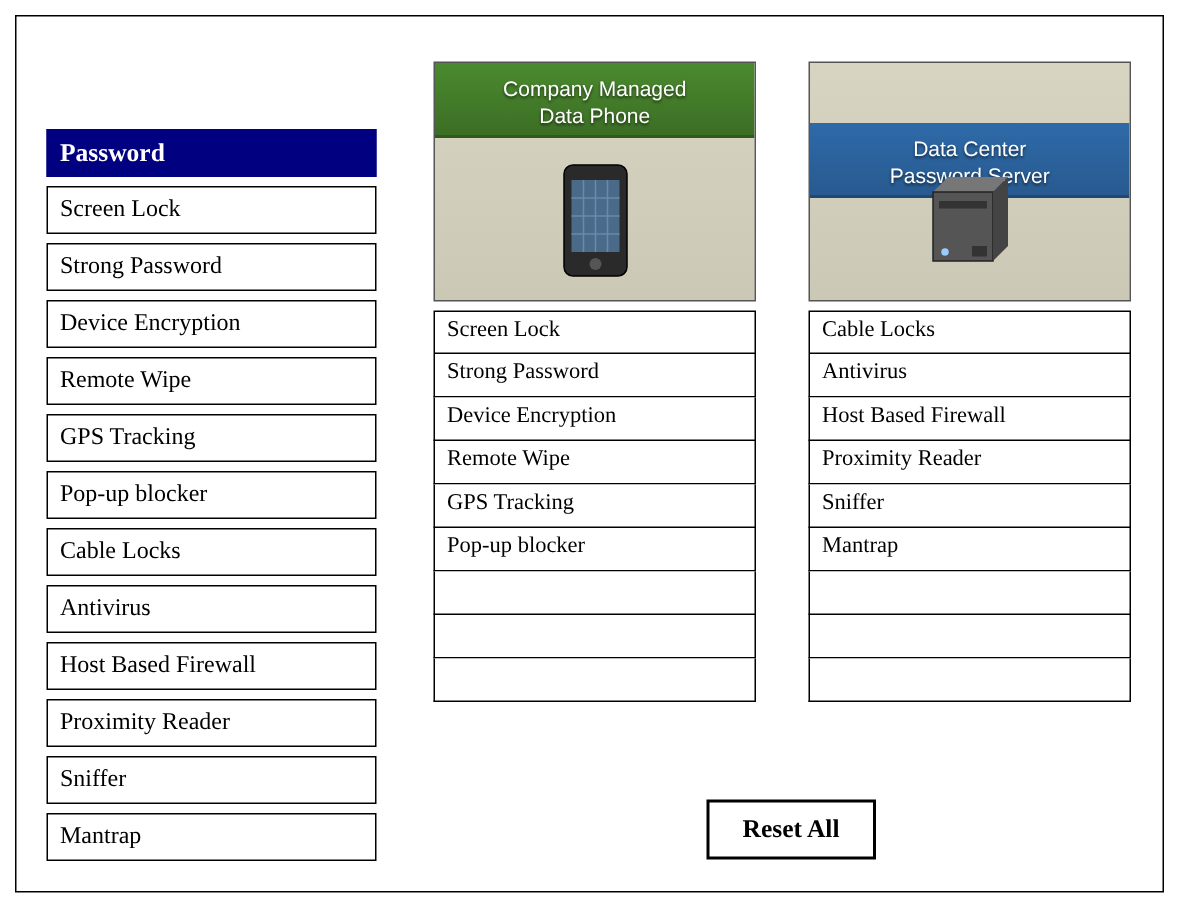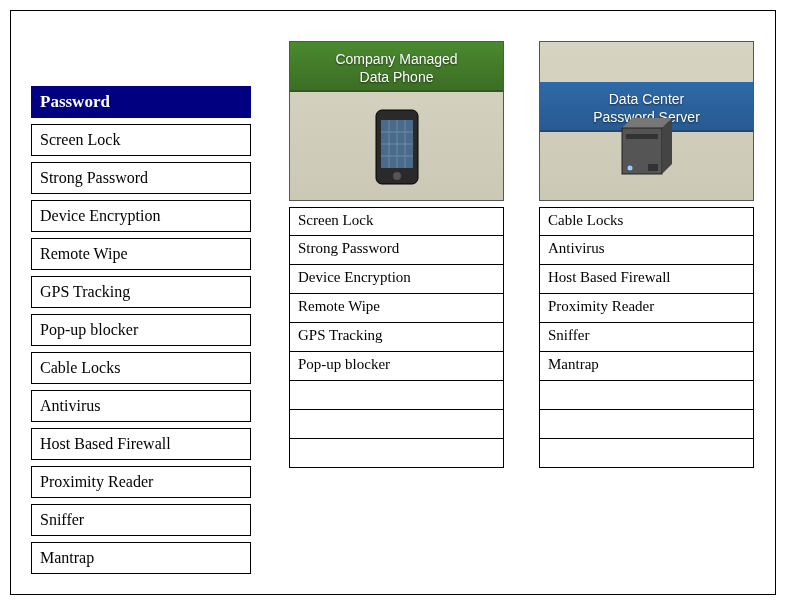--- a/index.html
+++ b/index.html
@@ -182,14 +182,15 @@
       <div class="drop-cell">Host Based Firewall</div>
       <div class="drop-cell">Proximity Reader</div>
       <div class="drop-cell">Sniffer</div>
       <div class="drop-cell">Mantrap</div>
       <div class="drop-cell"></div>
       <div class="drop-cell"></div>
       <div class="drop-cell"></div>
     </div>
   </div>
 
+  <button class="reset-btn">Reset All</button>
 
 </div>
 
 </body></html>

